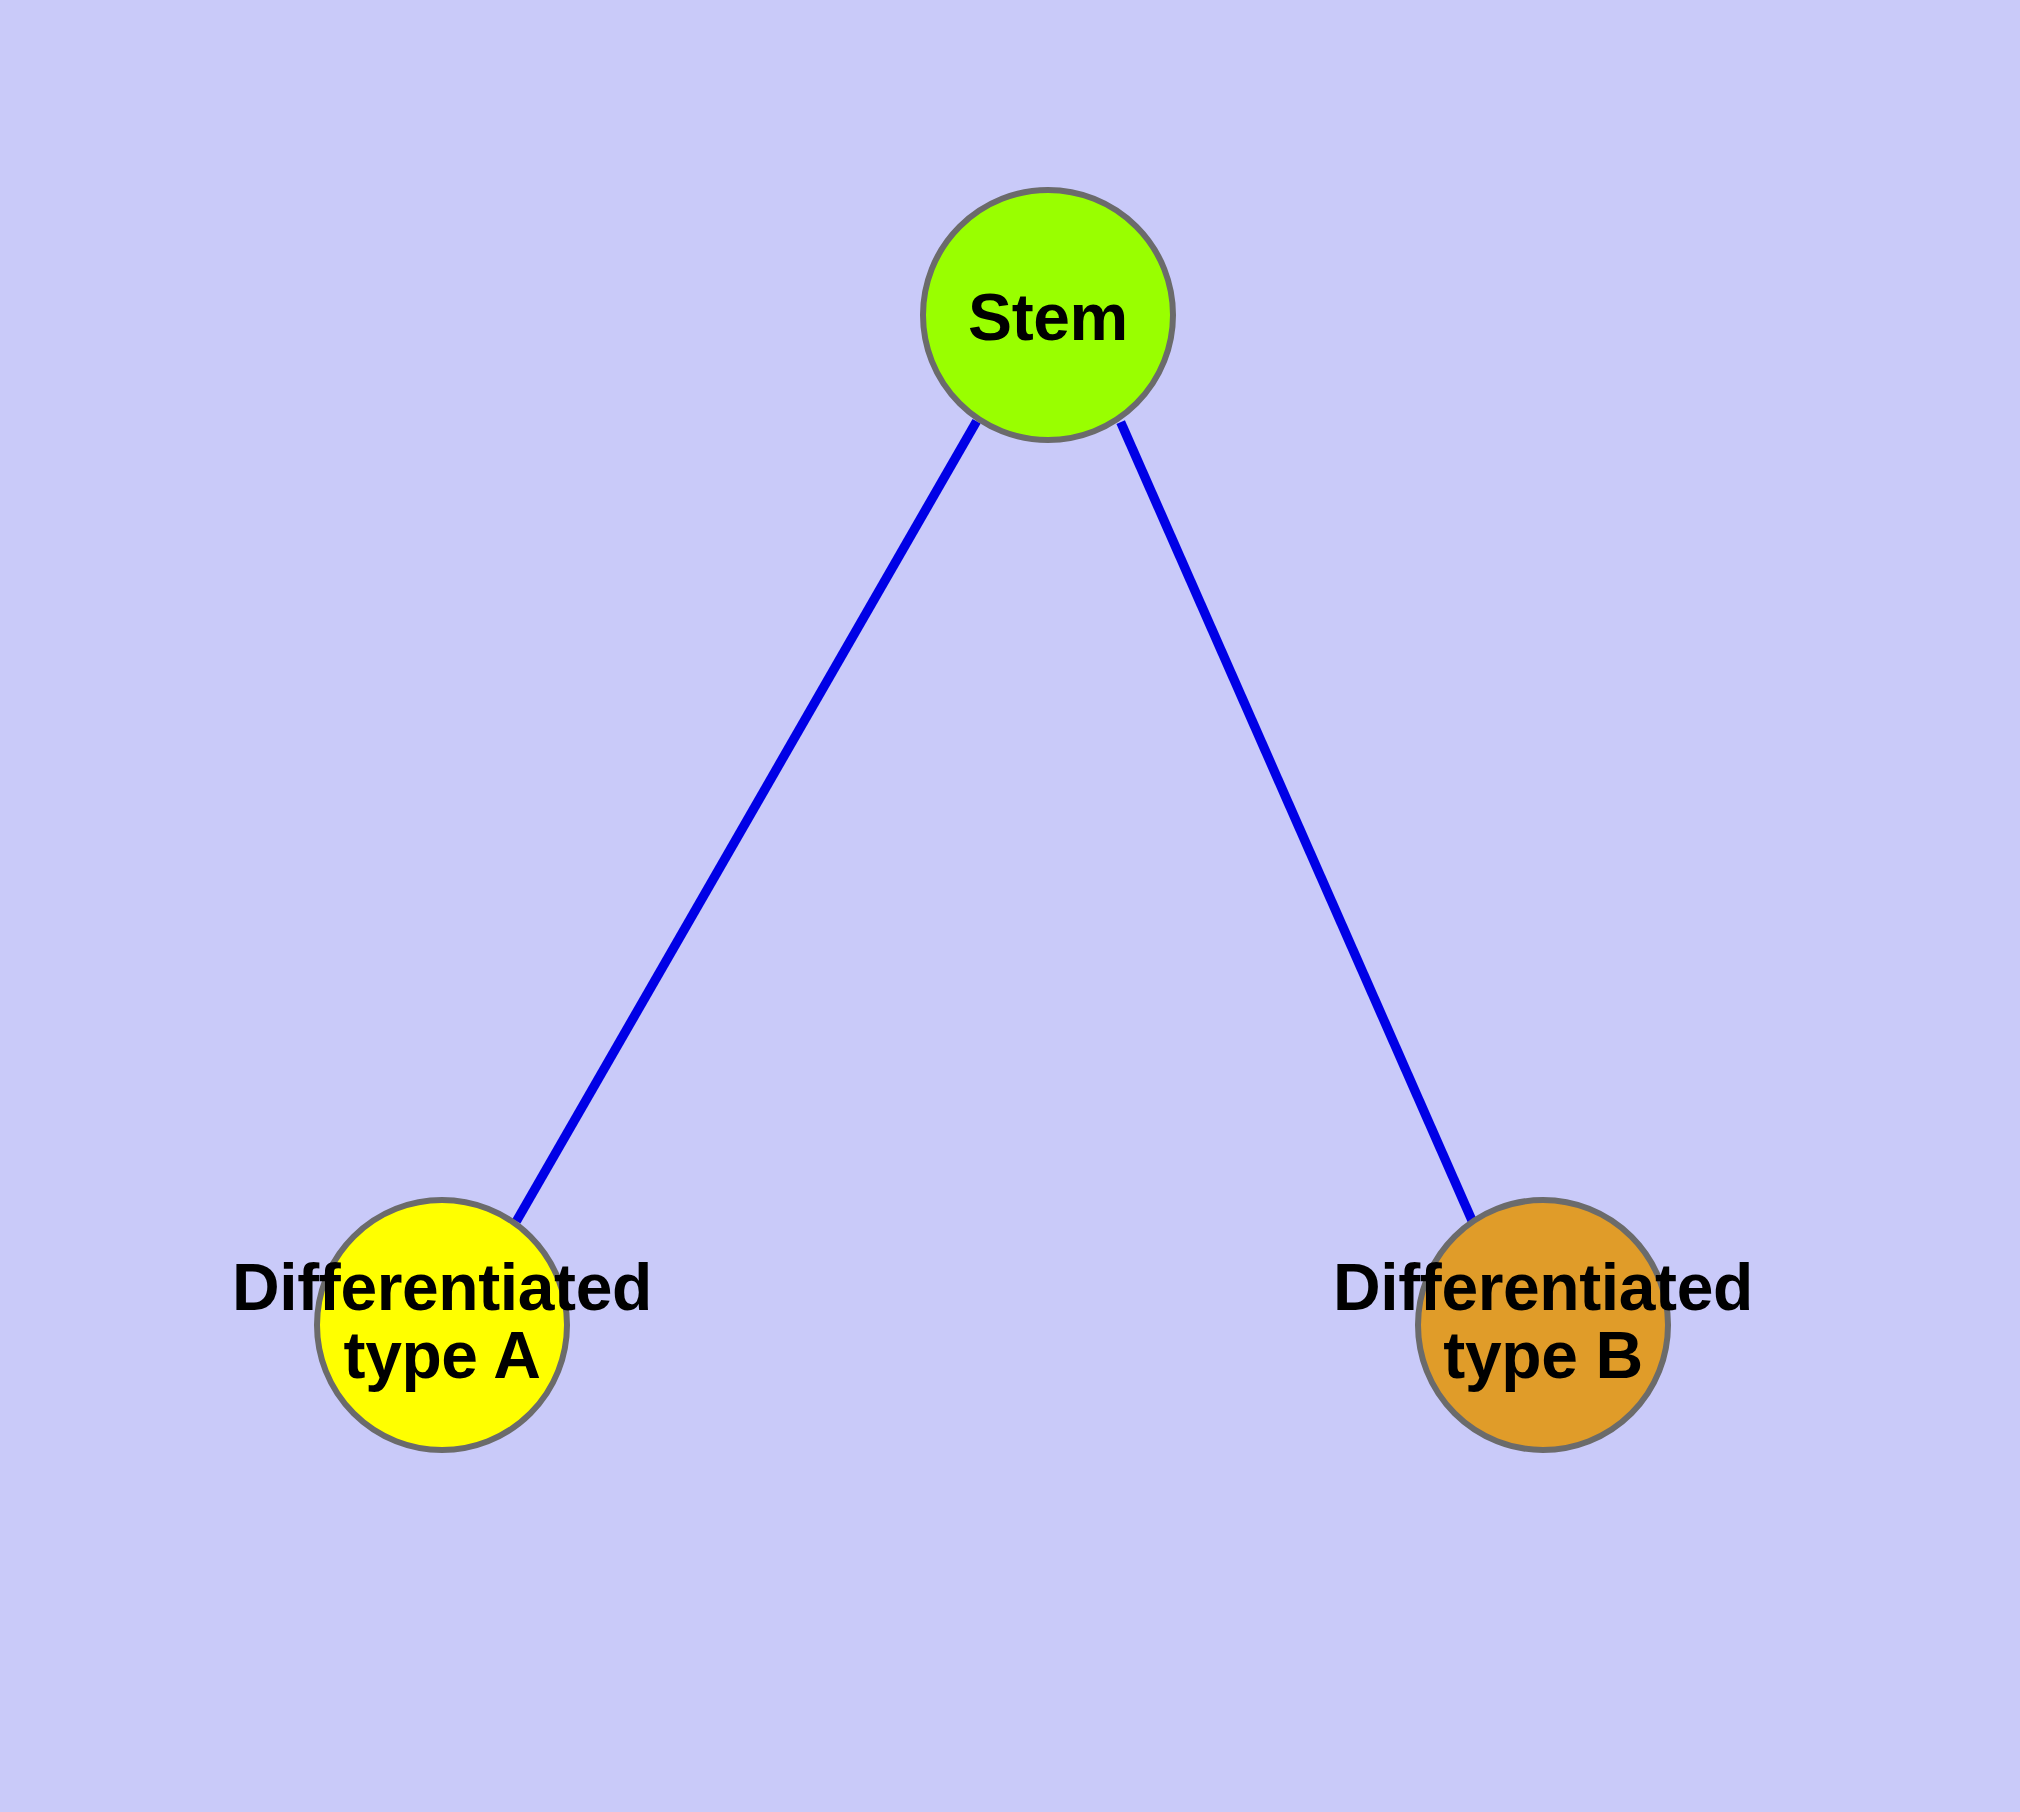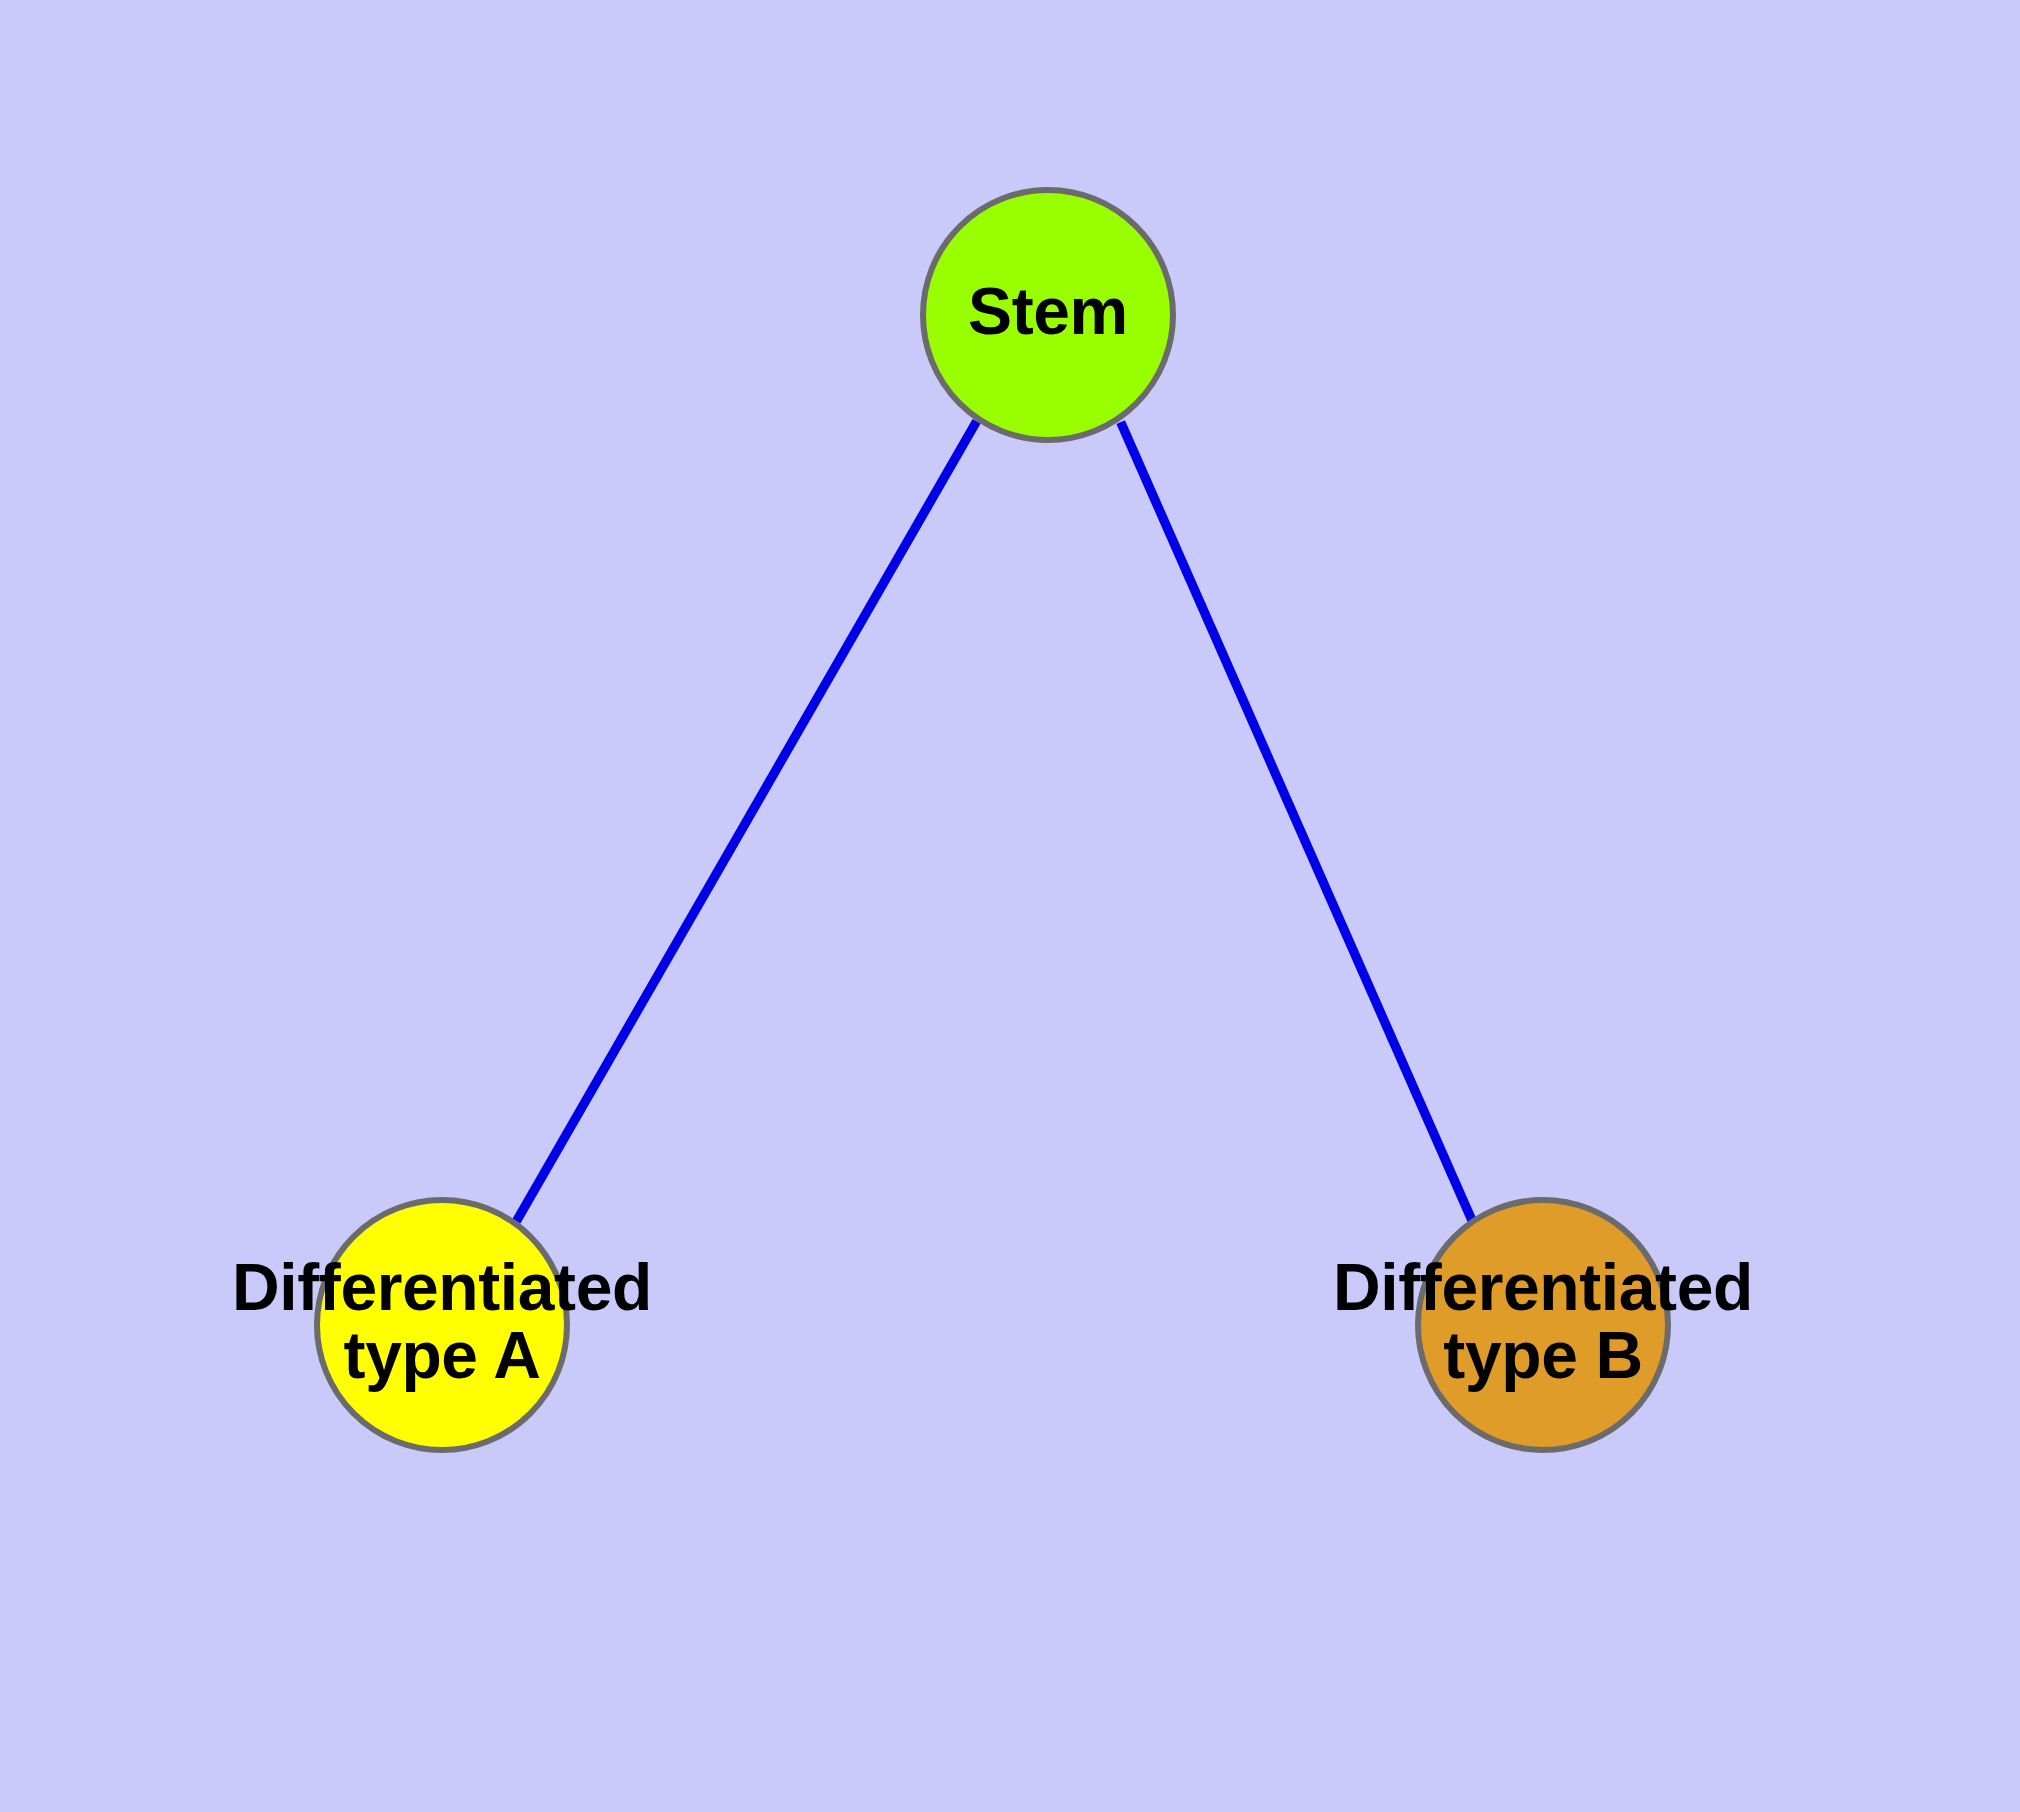--- a/index.html
+++ b/index.html
@@ -43,21 +43,21 @@
   }
   #node-stem {
     left: 920px;
     top: 187px;
     width: 256px;
     height: 256px;
     background: #99ff00;
   }
   #label-stem {
     left: 709px;
-    top: 278px;
+    top: 284px;
     width: 678px;
     font-size: 66px;
   }
   #node-diff-a {
     left: 314px;
     top: 1197px;
     width: 256px;
     height: 256px;
     background: #ffff00;
   }

